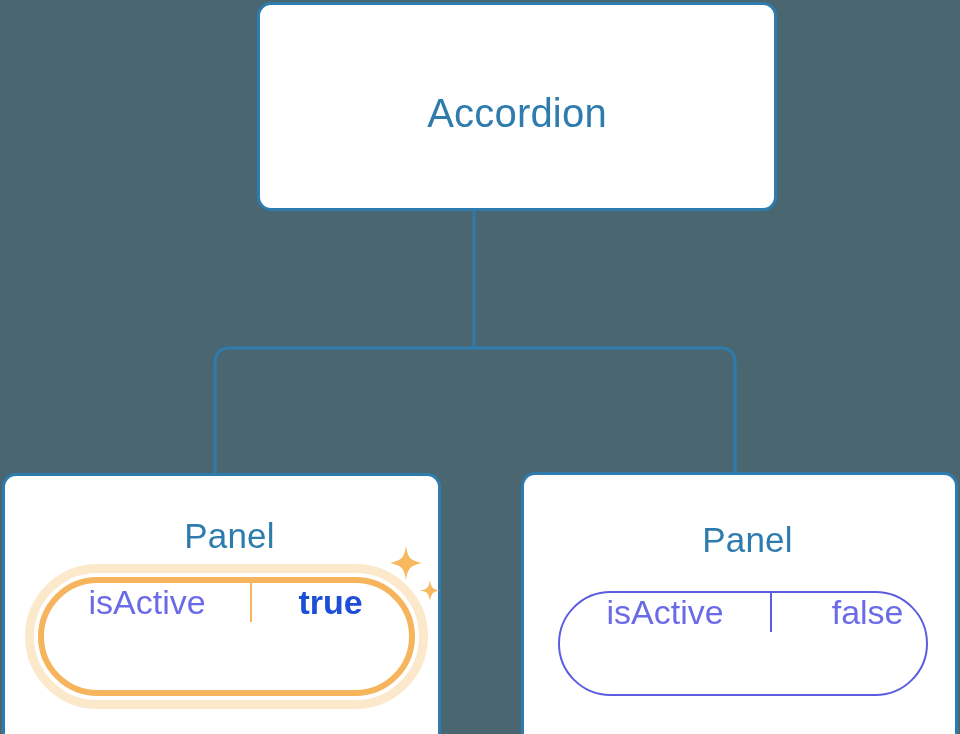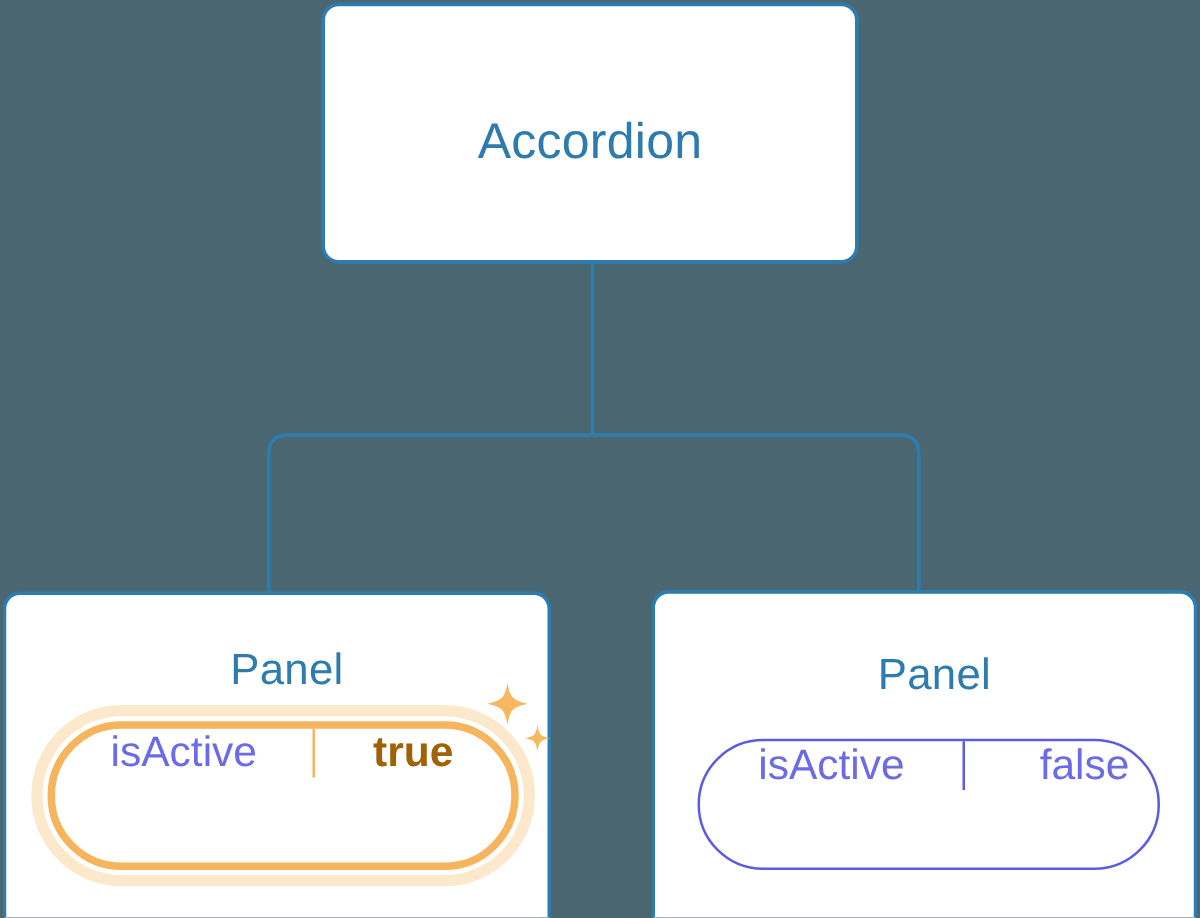--- a/index.html
+++ b/index.html
@@ -36,21 +36,21 @@
     position: absolute;
     background: #ffffff;
     border: 3px solid #2e7cad;
     border-radius: 14px;
     box-sizing: border-box;
     overflow: visible;
   }
   .node-root {
     left: 257px;
     top: 2px;
-    width: 430px;
+    width: 520px;
     height: 209px;
   }
   .node-left {
     left: 2px;
     top: 473px;
     width: 439px;
     height: 261px;
     border-bottom: none;
     border-bottom-left-radius: 0;
     border-bottom-right-radius: 0;
@@ -159,21 +159,21 @@
   }
   .pill-highlight .pill-key {
     width: 57%;
     color: #6b6be8;
     font-size: 34px;
     font-weight: 400;
     border-right: 2px solid #f6b45c;
   }
   .pill-highlight .pill-val {
     width: 43%;
-    color: #a16207;
+    color: #1d4ed8;
     font-size: 34px;
     font-weight: 700;
   }
 
   
   .sparkles {
     position: absolute;
     left: 386px;
     top: 542px;
     width: 60px;

